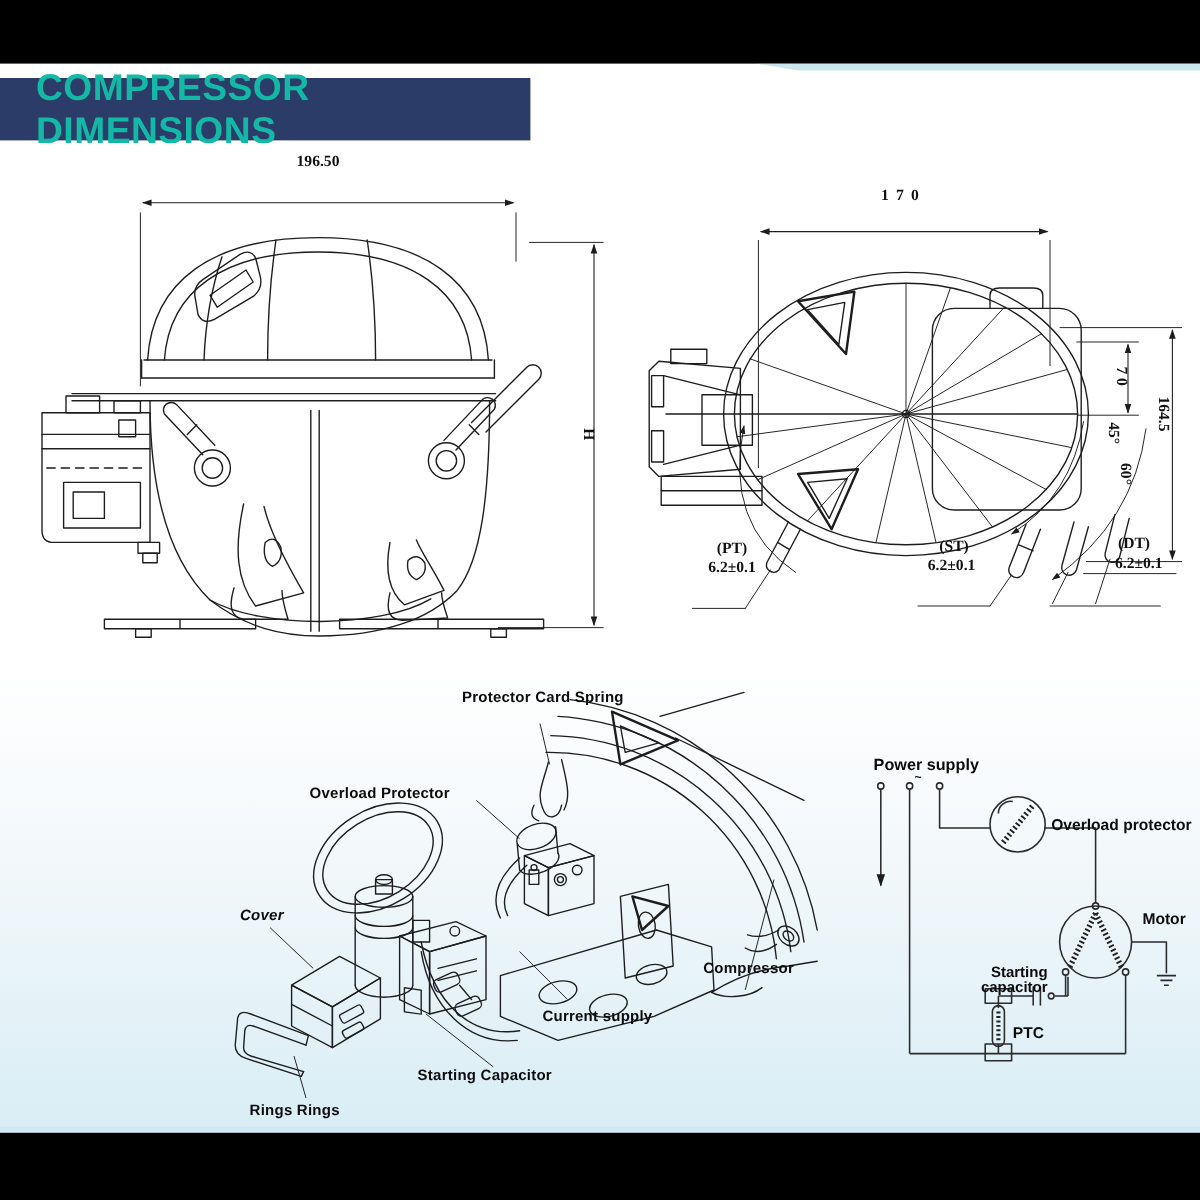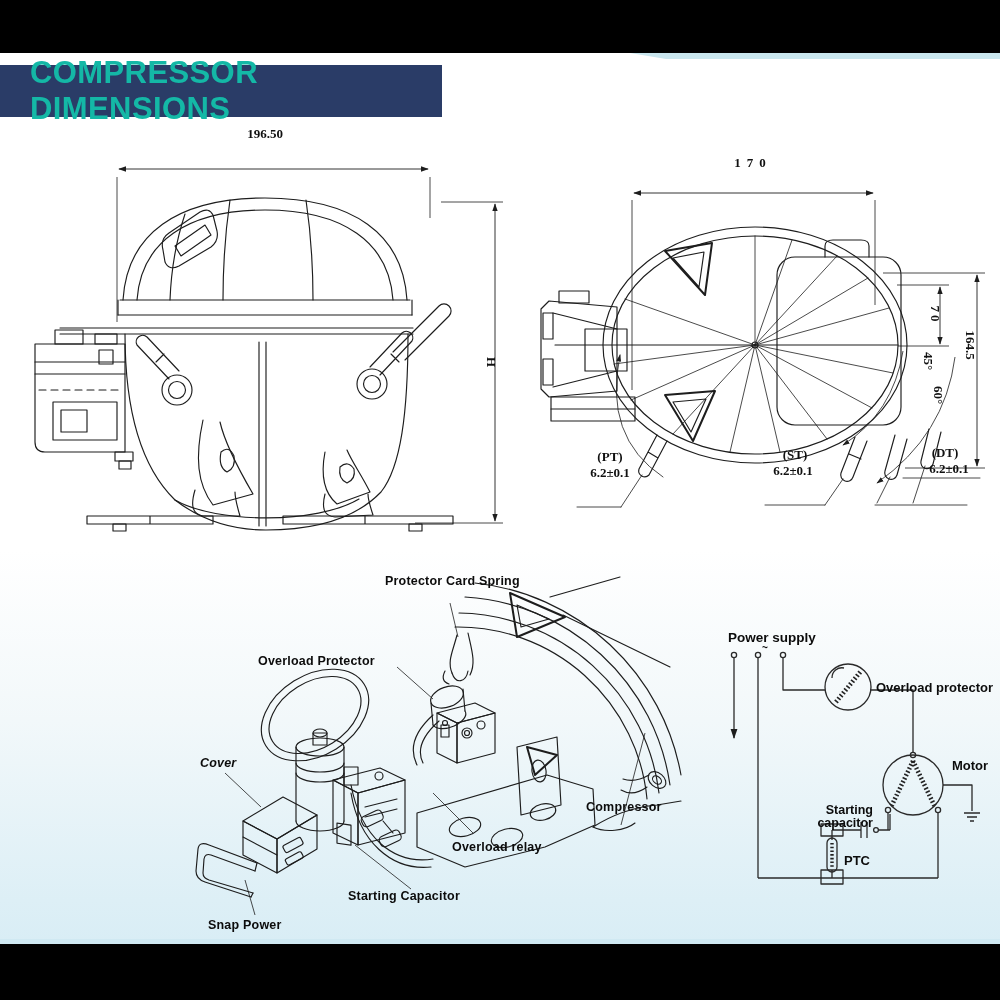--- a/index.html
+++ b/index.html
@@ -297,24 +297,24 @@
       <line x1="268" y1="218" x2="308" y2="258"></line>
       <line x1="480" y1="158" x2="456" y2="250"></line>
       <line x1="190" y1="270" x2="246" y2="314"></line>
       <line x1="80" y1="305" x2="90" y2="340"></line>
     </g>
   </svg>
 
   <div class="lbl" style="left:385px;top:564px;margin-top:10px;">Protector Card Spring</div>
   <div class="lbl" style="left:258px;top:654px;">Overload Protector</div>
   <div class="lbl" style="left:200px;top:756px;font-style:italic;">Cover</div>
-  <div class="lbl" style="left:452px;top:840px;">Overload relay</div>
+  <div class="lbl" style="left:452px;top:840px;">Current supply</div>
   <div class="lbl" style="left:586px;top:800px;">Compressor</div>
   <div class="lbl" style="left:348px;top:889px;">Starting Capacitor</div>
-  <div class="lbl" style="left:208px;top:918px;">Snap Power</div>
+  <div class="lbl" style="left:208px;top:918px;">Rings Rings</div>
 
   <svg style="left:710px;top:618px;" width="290" height="280" viewBox="0 0 290 280">
     <defs>
       <marker id="scA" viewBox="0 0 10 10" refX="9" refY="5" markerWidth="8" markerHeight="8" orient="auto">
         <path d="M0,1.6 L10,5 L0,8.4 Z" class="arrfill"></path>
       </marker>
     </defs>
     <text class="schtxt" x="18" y="24" style="font-size:13.5px">Power supply</text>
     <text class="schtxt" x="52" y="33" style="font-size:10px">~</text>
     <g class="wire">

